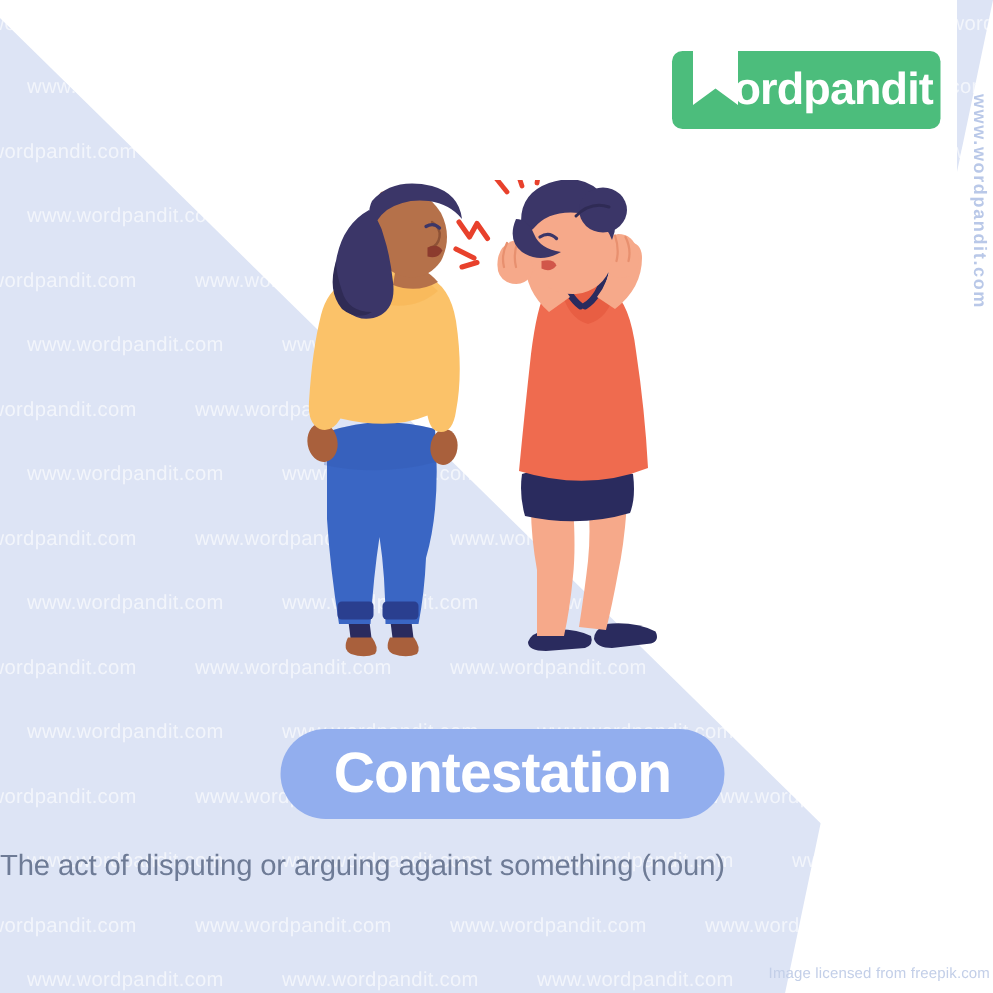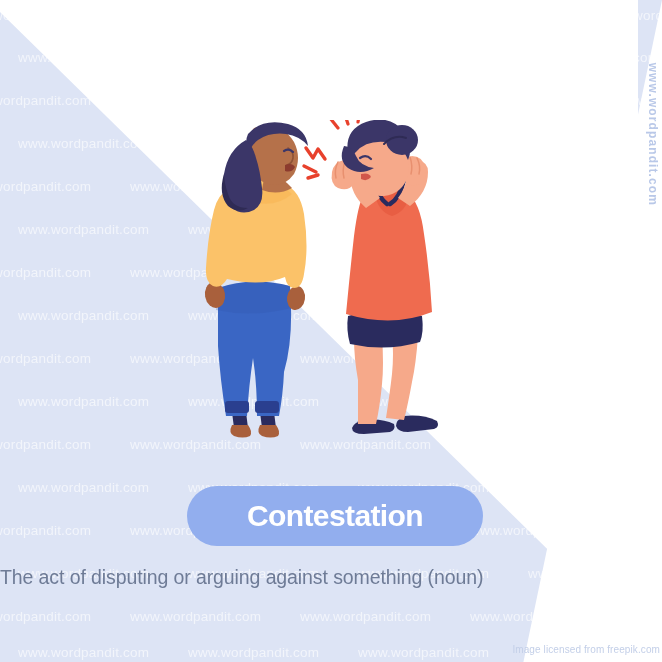--- a/index.html
+++ b/index.html
@@ -93,21 +93,21 @@
 
   
   .word-pill {
     position: absolute; left: 187px; top: 486px;
     width: 296px; height: 60px;
     background: #92aeee;
     border-radius: 30px;
     display: flex; align-items: center; justify-content: center;
   }
   .word-pill span {
-    color: #ffffff; font-size: 30px; font-weight: 700;
+    color: #ffffff; font-size: 38px; font-weight: 700;
     letter-spacing: -0.6px;
   }
 
   
   .definition {
     position: absolute; left: 0; right: 16px; top: 566px;
     font-size: 19.5px; color: #6e7b96; font-weight: 400;
     letter-spacing: -0.1px;
   }
 
@@ -206,20 +206,26 @@
       <div class="wm" style="left: 470px; top: 609px;">www.wordpandit.com</div>
       <div class="wm" style="left: 600px; top: 609px;">www.wordpandit.com</div>
       <div class="wm " style="left: 18px; top: 645px;">www.wordpandit.com</div>
       <div class="wm " style="left: 188px; top: 645px;">www.wordpandit.com</div>
       <div class="wm" style="left: 358px; top: 645px;">www.wordpandit.com</div>
       <div class="wm" style="left: 528px; top: 645px;">www.wordpandit.com</div>
       <div class="wm" style="left: 658px; top: 645px;">www.wordpandit.com</div>
     </div>
 
 
+  <div class="logo">
+    <svg class="logo-mark" viewBox="0 0 30 46">
+      <path d="M0,0 L30,0 L30,40 L15,29 L0,40 Z" fill="#ffffff"></path>
+    </svg>
+    <span class="logo-text">ordpandit</span>
+  </div>
 
   <div class="illus">
     <svg viewBox="0 0 300 330" width="300" height="330">
 
       <g>
 
         <path d="M44,292 L58,292 L60,308 L46,308 Z" fill="#2a2b5e"></path>
         <path d="M72,292 L86,292 L88,308 L74,308 Z" fill="#2a2b5e"></path>
         <path d="M44,305 q-4,8 2,11 q9,3 16,0 q3,-4 -2,-11 Z" fill="#a9603c"></path>
         <path d="M72,305 q-4,8 2,11 q9,3 16,0 q3,-4 -2,-11 Z" fill="#a9603c"></path>

